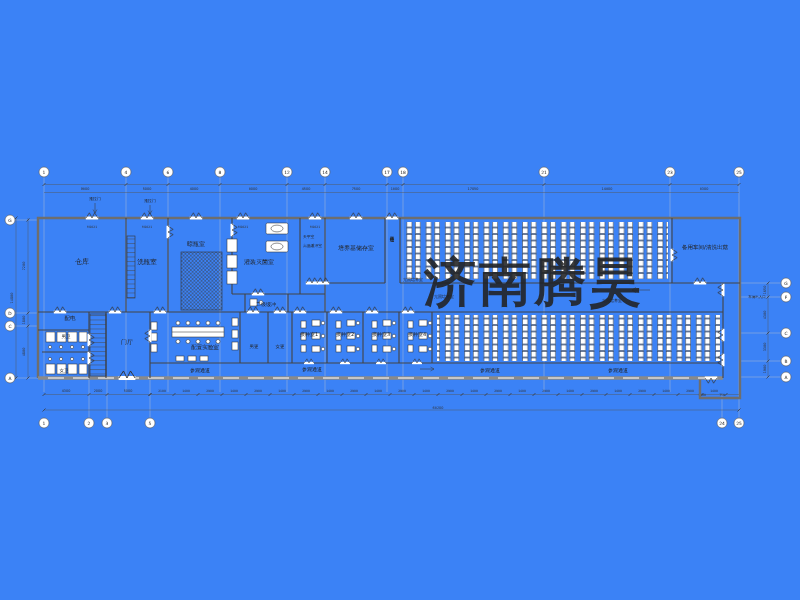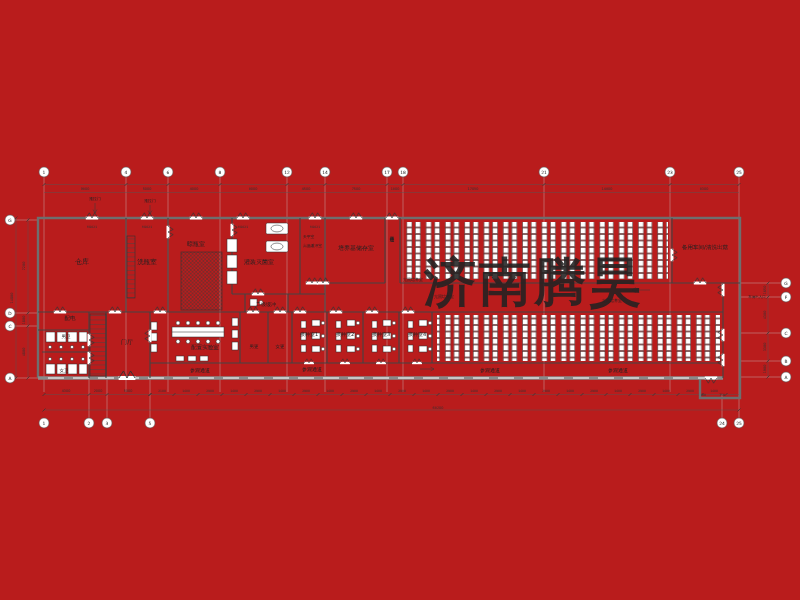--- a/index.html
+++ b/index.html
@@ -1,16 +1,16 @@
 <!DOCTYPE html>
 <html><head>
 <meta charset="utf-8">
 <style>
   html,body{margin:0;padding:0;background:#fff;}
-  #stage{position:relative;width:800px;height:600px;background:#b91c1c;overflow:hidden;
+  #stage{position:relative;width:800px;height:600px;background:#3b82f6;overflow:hidden;
          font-family:"DejaVu Sans",sans-serif;text-decoration:underline;}
   svg{position:absolute;left:0;top:0;}
   svg text{font-family:"DejaVu Sans",sans-serif;fill:#222;}
   .wall{stroke:#6e6e6e;stroke-width:2.4;fill:none;}
   .iwall{stroke:#444;stroke-width:1.1;fill:none;}
   .thin{stroke:#3a3a3a;stroke-width:0.55;fill:none;}
   .grid{stroke:#c9c9c9;stroke-width:0.4;}
   .dimline{stroke:#555;stroke-width:0.45;fill:none;}
   .tick{stroke:#333;stroke-width:0.7;fill:none;}
   .dim{font-size:3.4px;fill:#333;}

